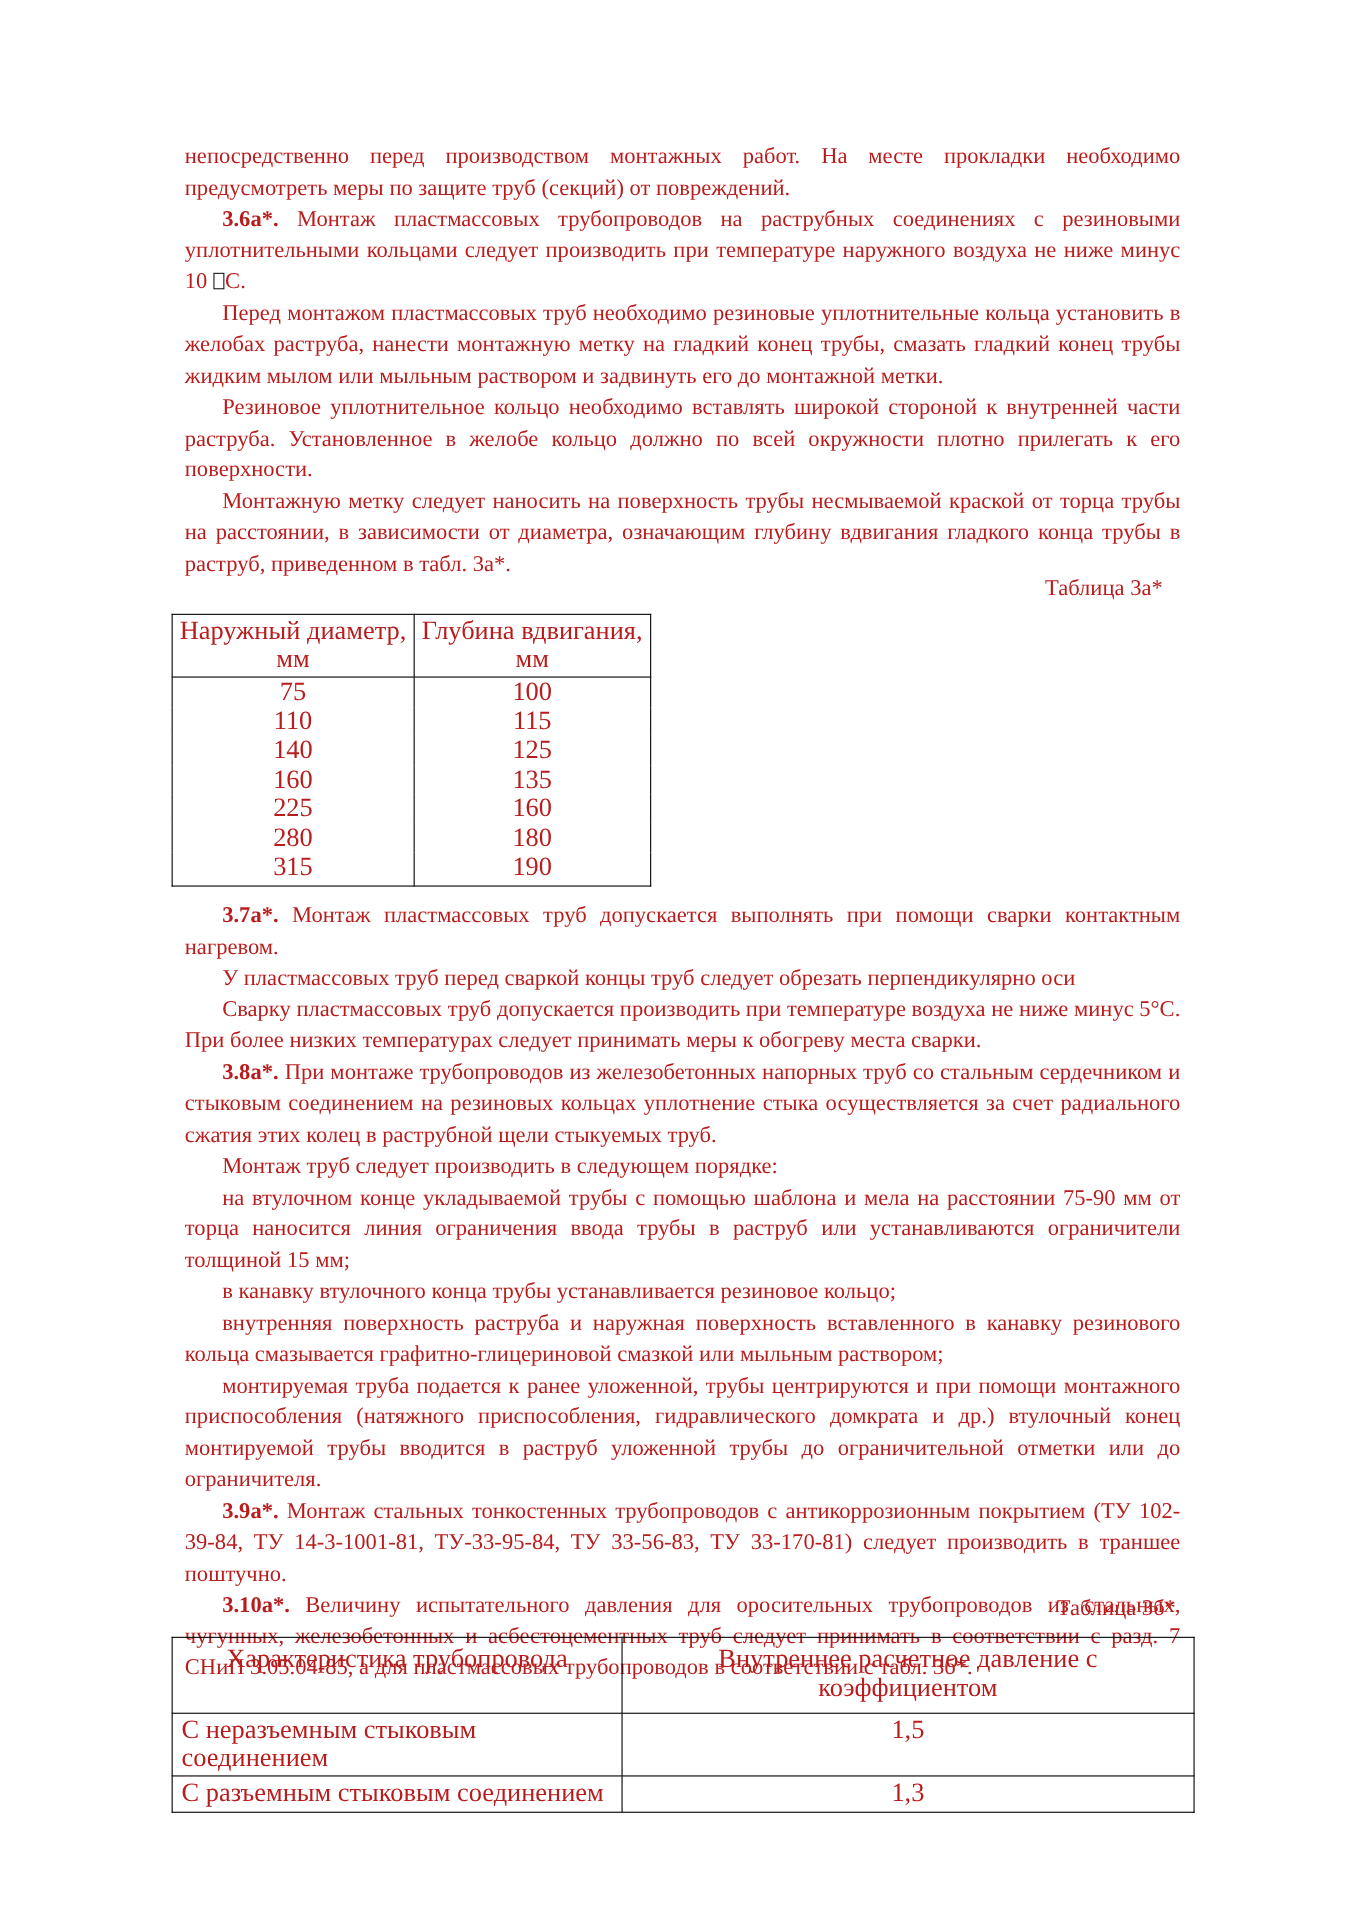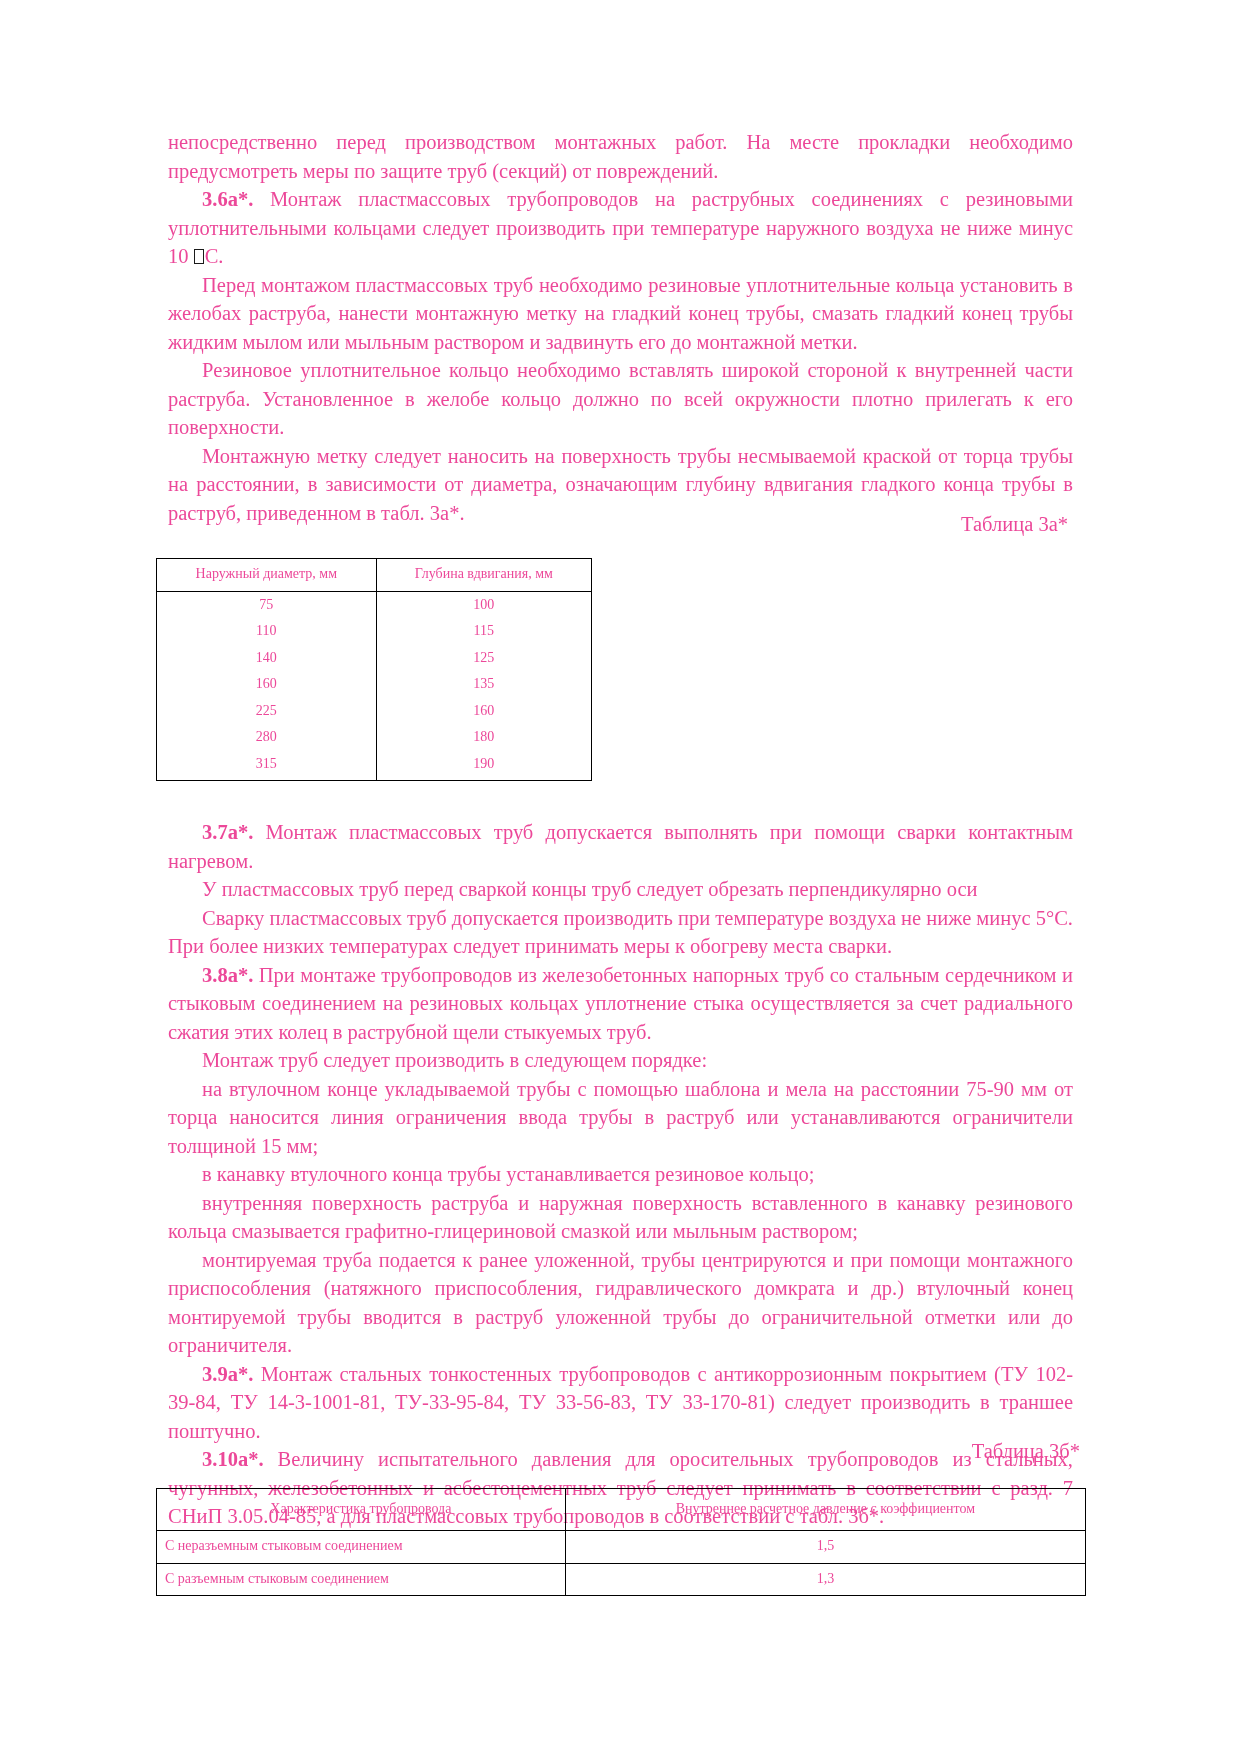--- a/index.html
+++ b/index.html
@@ -9,21 +9,21 @@
     background: #ffffff;
   }
   .page {
     position: relative;
     width: 1240px;
     height: 1755px;
     margin: 0 auto;
     background: #ffffff;
     box-sizing: border-box;
     font-family: "Liberation Serif", "DejaVu Serif", serif;
-    color: #ec4899;
+    color: #b91c1c;
   }
   .content {
     position: absolute;
     left: 168px;
     top: 128px;
     width: 905px;
   }
   p.para {
     margin: 0;
     font-size: 20.5px;
@@ -47,37 +47,37 @@
     width: 10px;
     height: 15px;
     border: 1px solid #1a1a1a;
     box-sizing: border-box;
     vertical-align: -1px;
     margin: 0 1px 0 0;
   }
 
   
   .tbl-caption {
-    margin: 5px;
+    margin: 16px;
     font-size: 20.5px;
     line-height: 28px;
     text-align: right;
   }
 
   
   .tbl-wrap-a {
     position: absolute;
     left: 156px;
     top: 558px;
     width: 436px;
   }
   table.doc-table {
     border-collapse: collapse;
     width: 100%;
-    font-size: 14px;
+    font-size: 24px;
     line-height: 24.5px;
   }
   table.doc-table td,
   table.doc-table th {
     border: 1.6px solid #000;
     font-weight: normal;
     padding: 2px 6px;
     vertical-align: top;
   }
   table.tbl-a th {

